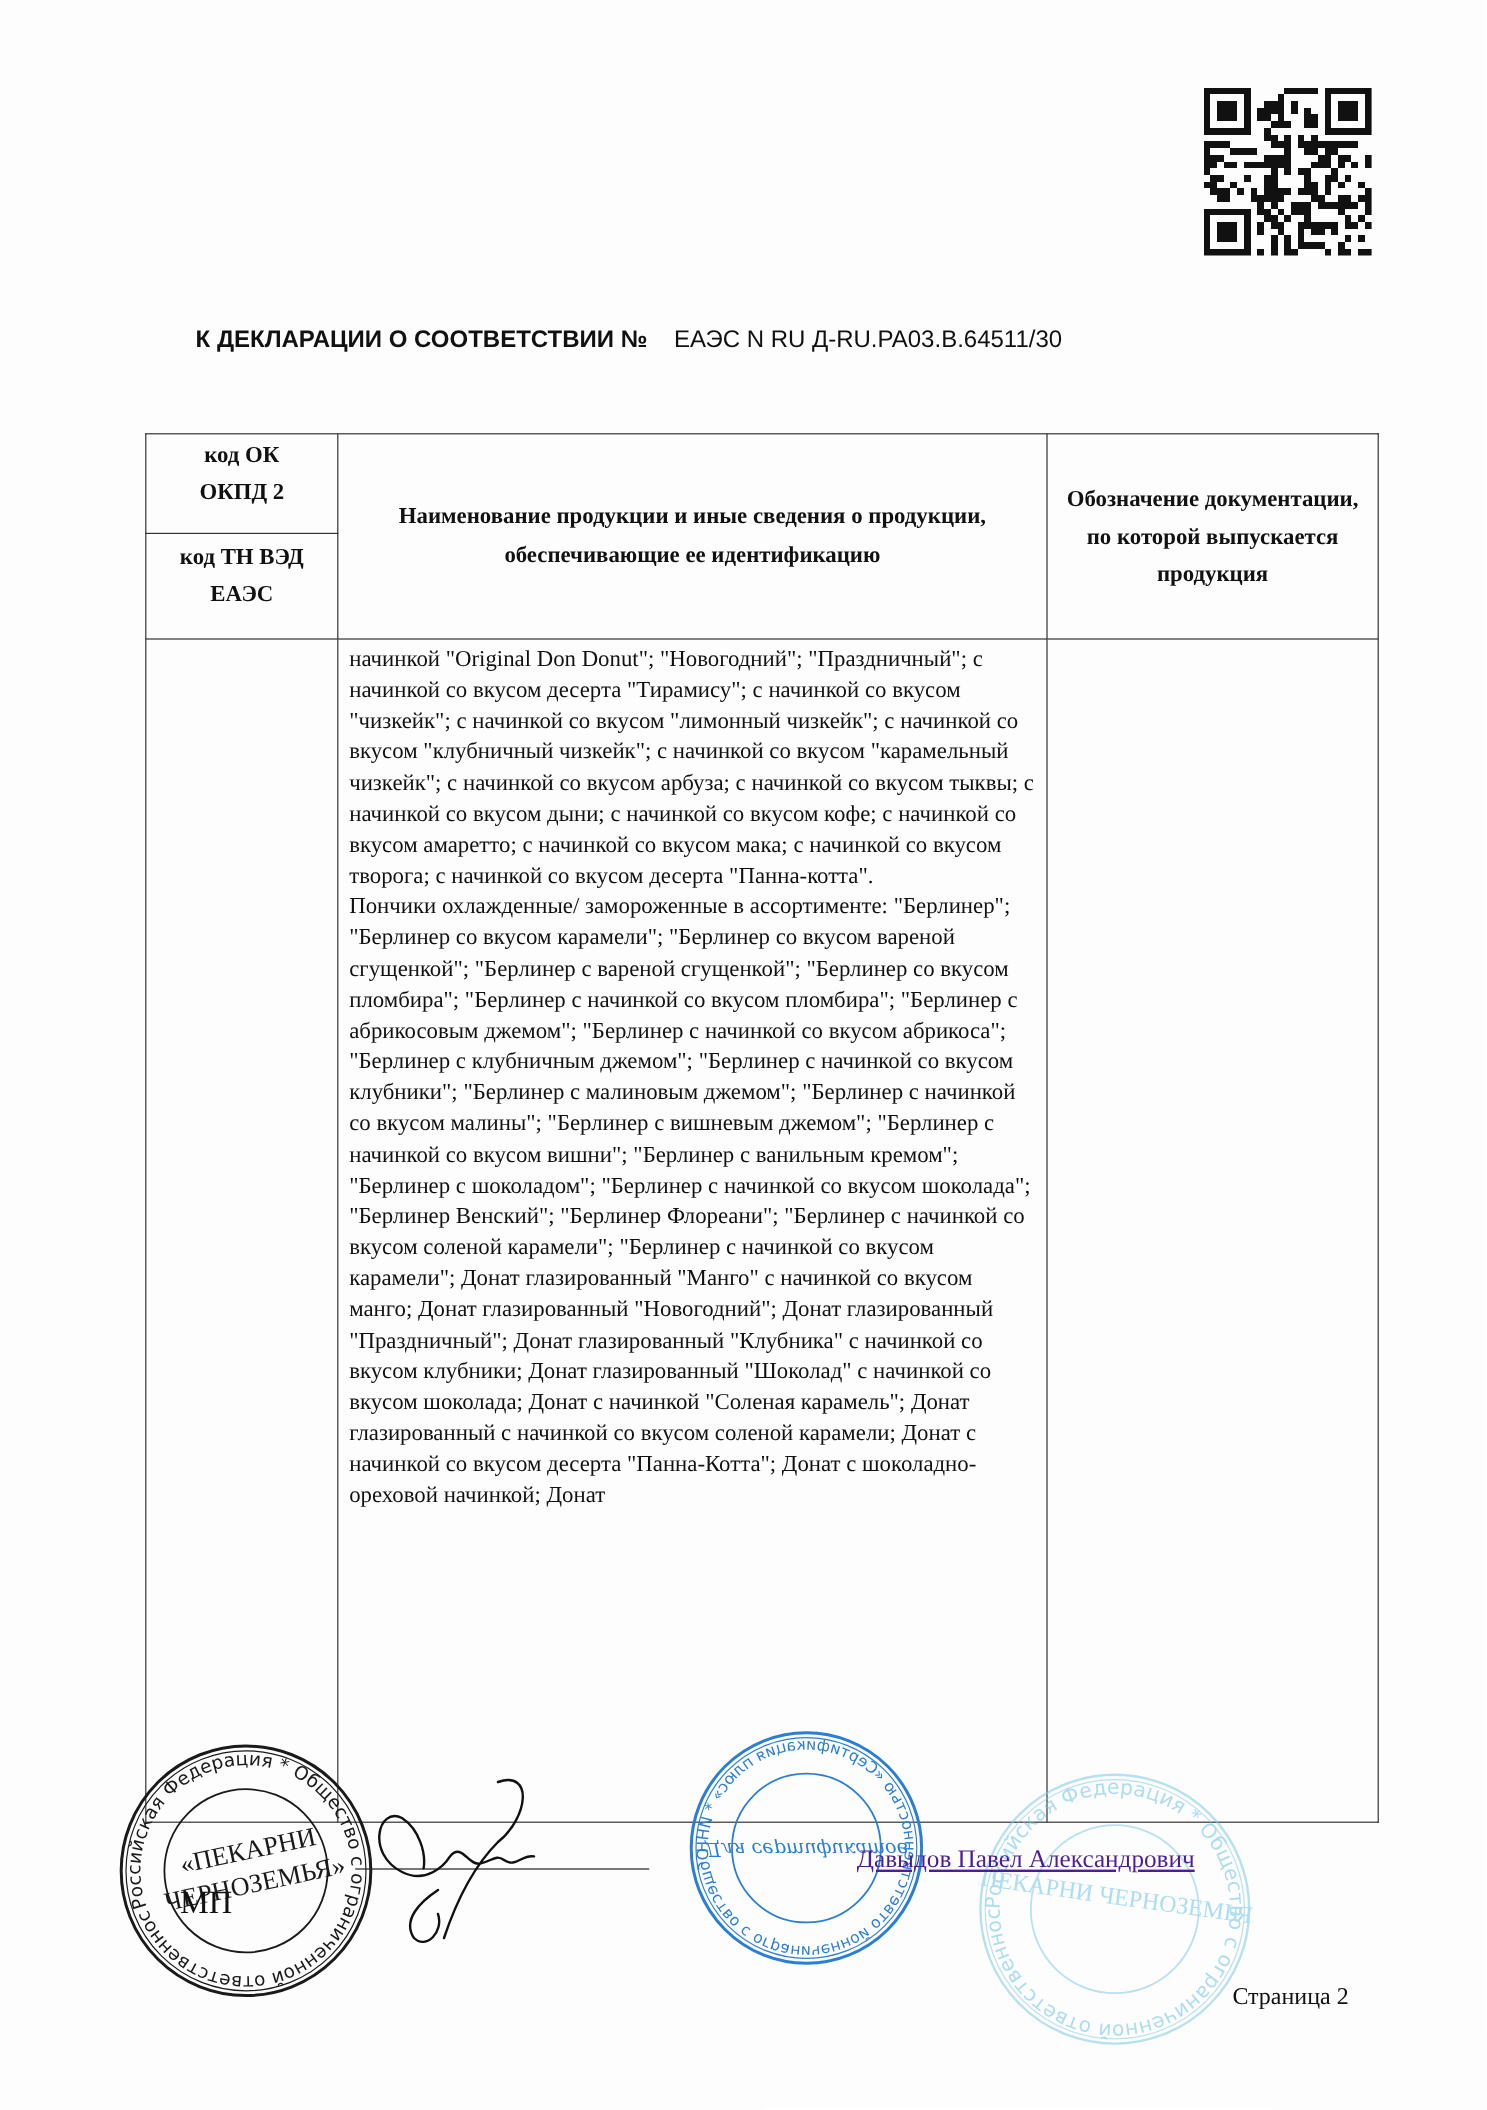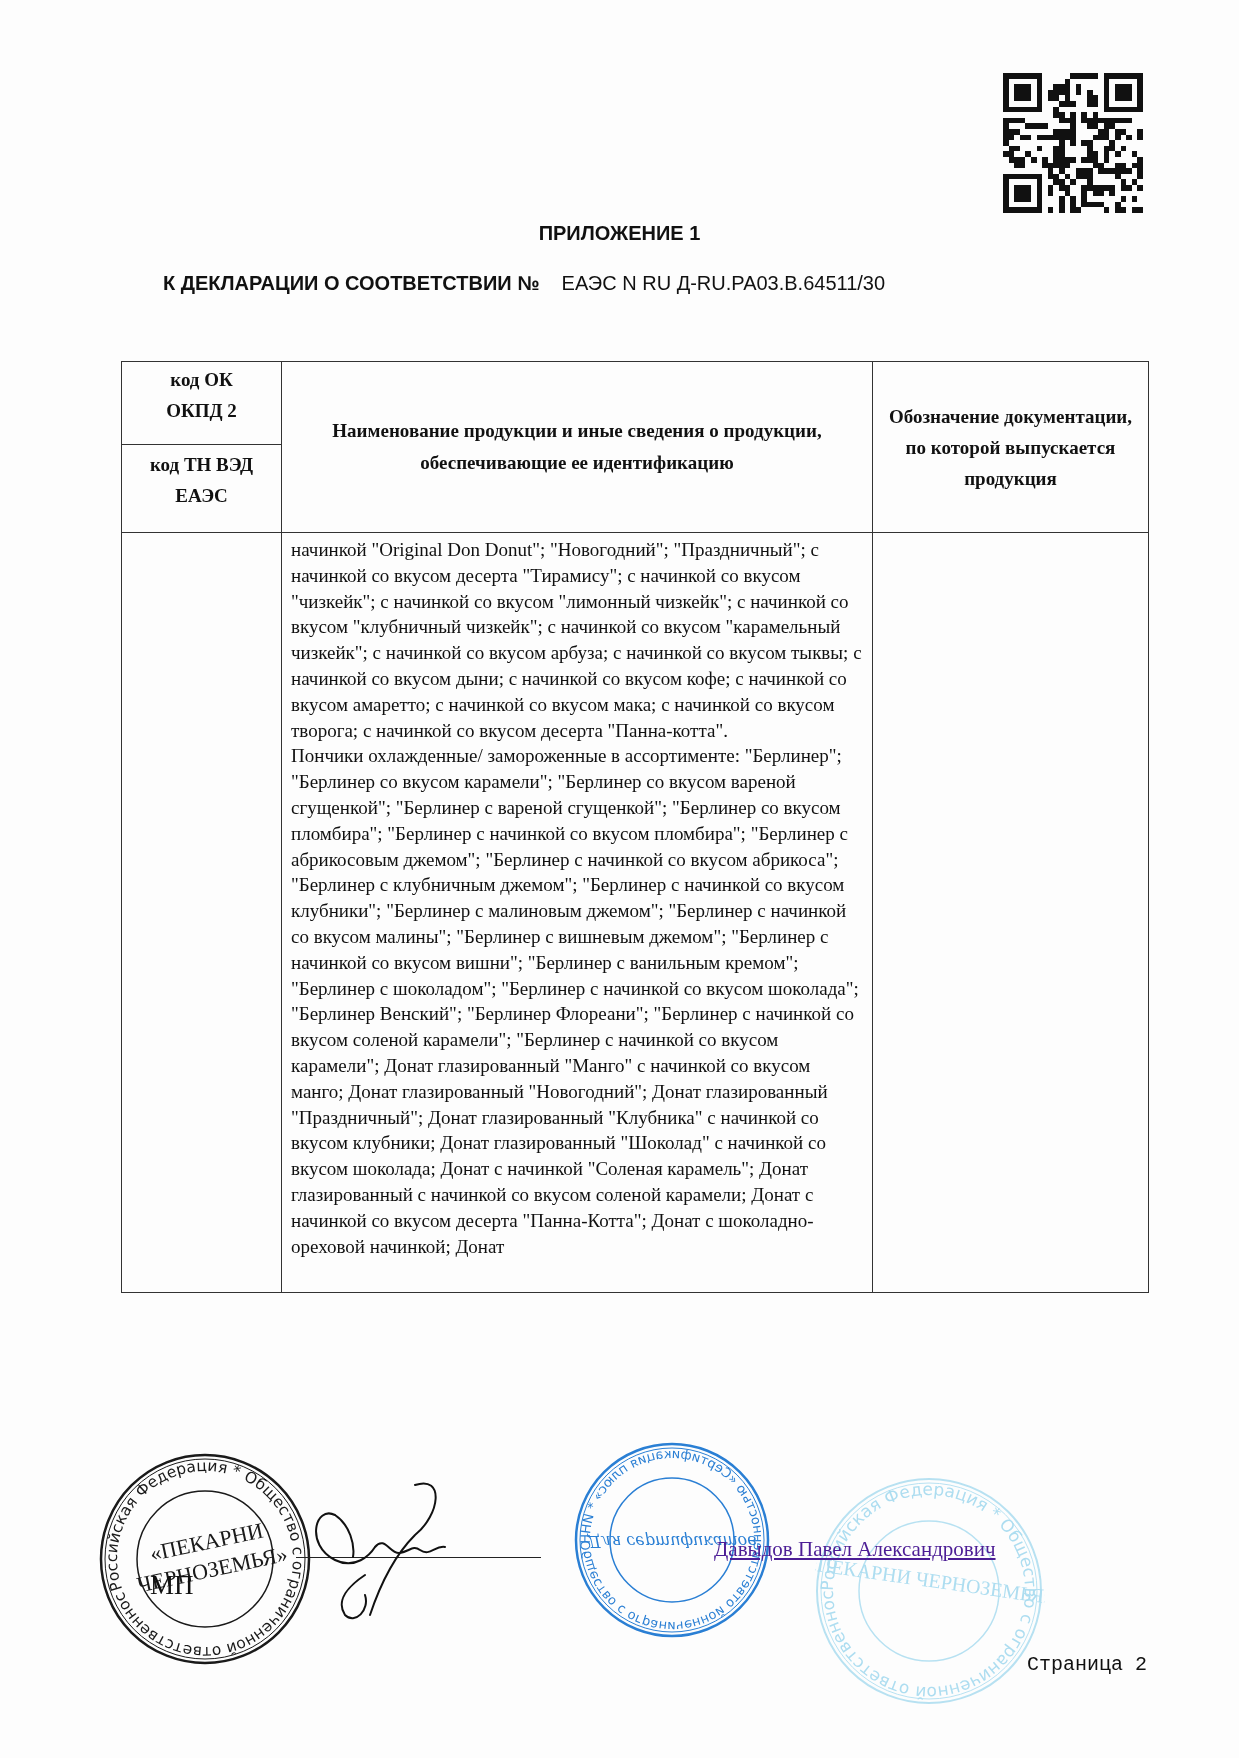--- a/index.html
+++ b/index.html
@@ -11,42 +11,42 @@
   .title-1 { position: absolute; left: 0; width: 1239px; top: 222px; text-align: center;
     font-family: "Liberation Sans", sans-serif; font-weight: bold; font-size: 20px; color: #111; }
   .title-2 { position: absolute; left: 163px; top: 272px; font-family: "Liberation Sans", sans-serif;
     font-size: 20px; color: #111; white-space: nowrap; }
   .title-2 .lead { font-weight: bold; }
   .title-2 .num { margin-left: 22px; }
 
   .subtitle { position: absolute; left: 0; width: 1239px; top: 333px; text-align: center;
     font-family: "Liberation Serif", serif; font-size: 21px; color: #111; }
 
-  .tbl { position: absolute; left: 121px; top: 361px; width: 1027px; height: 932px;
+  .tbl { position: absolute; left: 121px; top: 361px; width: 1027px; height: 1158px;
     border-collapse: collapse; table-layout: fixed; font-family: "Liberation Serif", serif; color: #111; }
   .tbl td { border: 1.5px solid #333; padding: 0; vertical-align: middle; }
   .h-code { text-align: center; font-weight: bold; font-size: 19px; line-height: 31px; height: 80px; }
   .h-code.top { vertical-align: top; padding-top: 2px; }
   .h-code.bot { vertical-align: top; padding-top: 4px; }
   .h-name { text-align: center; font-weight: bold; font-size: 19px; line-height: 32px; }
   .h-doc { text-align: center; font-weight: bold; font-size: 19px; line-height: 31px; }
   .body-cell { vertical-align: top !important; padding: 4px 6px 0 9px !important;
     font-size: 19px; line-height: 25.8px; white-space: pre-line; }
 
   .stamp { position: absolute; border-radius: 50%; }
   .stamp-left { left: 98px; top: 1452px; width: 214px; height: 214px; }
   .stamp-blue { left: 572px; top: 1440px; width: 200px; height: 200px; }
   .stamp-faint { left: 813px; top: 1475px; width: 232px; height: 232px; opacity: 0.55; }
 
   .mp { position: absolute; left: 150px; top: 1570px; font-family: "Liberation Serif", serif; font-size: 27px; color: #111; }
   .sign-line { position: absolute; left: 296px; top: 1557px; width: 245px; height: 0; border-top: 1.5px solid #222; }
   .signature { position: absolute; left: 295px; top: 1475px; width: 160px; height: 150px; }
   .signer { position: absolute; left: 714px; top: 1537px; font-family: "Liberation Serif", serif; font-size: 21px;
     color: #4c1d95; text-decoration: underline; white-space: nowrap; }
-  .page-num { position: absolute; left: 1027px; top: 1653px; font-family: Liberation Mono, monospace; font-size: 20px; color: #111; }
+  .page-num { position: absolute; left: 1027px; top: 1653px; font-family: Liberation Serif, serif; font-size: 20px; color: #111; }
 </style>
 </head>
 <body>
 
 <div class="page">
 
   <svg class="qr" viewBox="0 0 25 25" shape-rendering="crispEdges">
     <g fill="#111" id="qr-modules">
         <rect x="0" y="0" width="7" height="7"></rect>
         <rect x="1" y="1" width="5" height="5" fill="#fdfdfd"></rect>
@@ -257,21 +257,20 @@
         <rect x="12" y="24" width="1" height="1"></rect>
         <rect x="13" y="24" width="1" height="1"></rect>
         <rect x="18" y="24" width="1" height="1"></rect>
         <rect x="20" y="24" width="1" height="1"></rect>
         <rect x="21" y="24" width="1" height="1"></rect>
         <rect x="23" y="24" width="1" height="1"></rect>
         <rect x="24" y="24" width="1" height="1"></rect>
       </g>
   </svg>
 
-  <div class="title-1">ПРИЛОЖЕНИЕ 1</div>
   <div class="title-2">
     <span class="lead">К ДЕКЛАРАЦИИ О СООТВЕТСТВИИ №</span><span class="num">ЕАЭС N RU Д-RU.PA03.B.64511/30</span>
   </div>
 
   <table class="tbl">
     <colgroup>
         <col style="width:160px">
         <col style="width:591px">
         <col style="width:276px">
       </colgroup>

